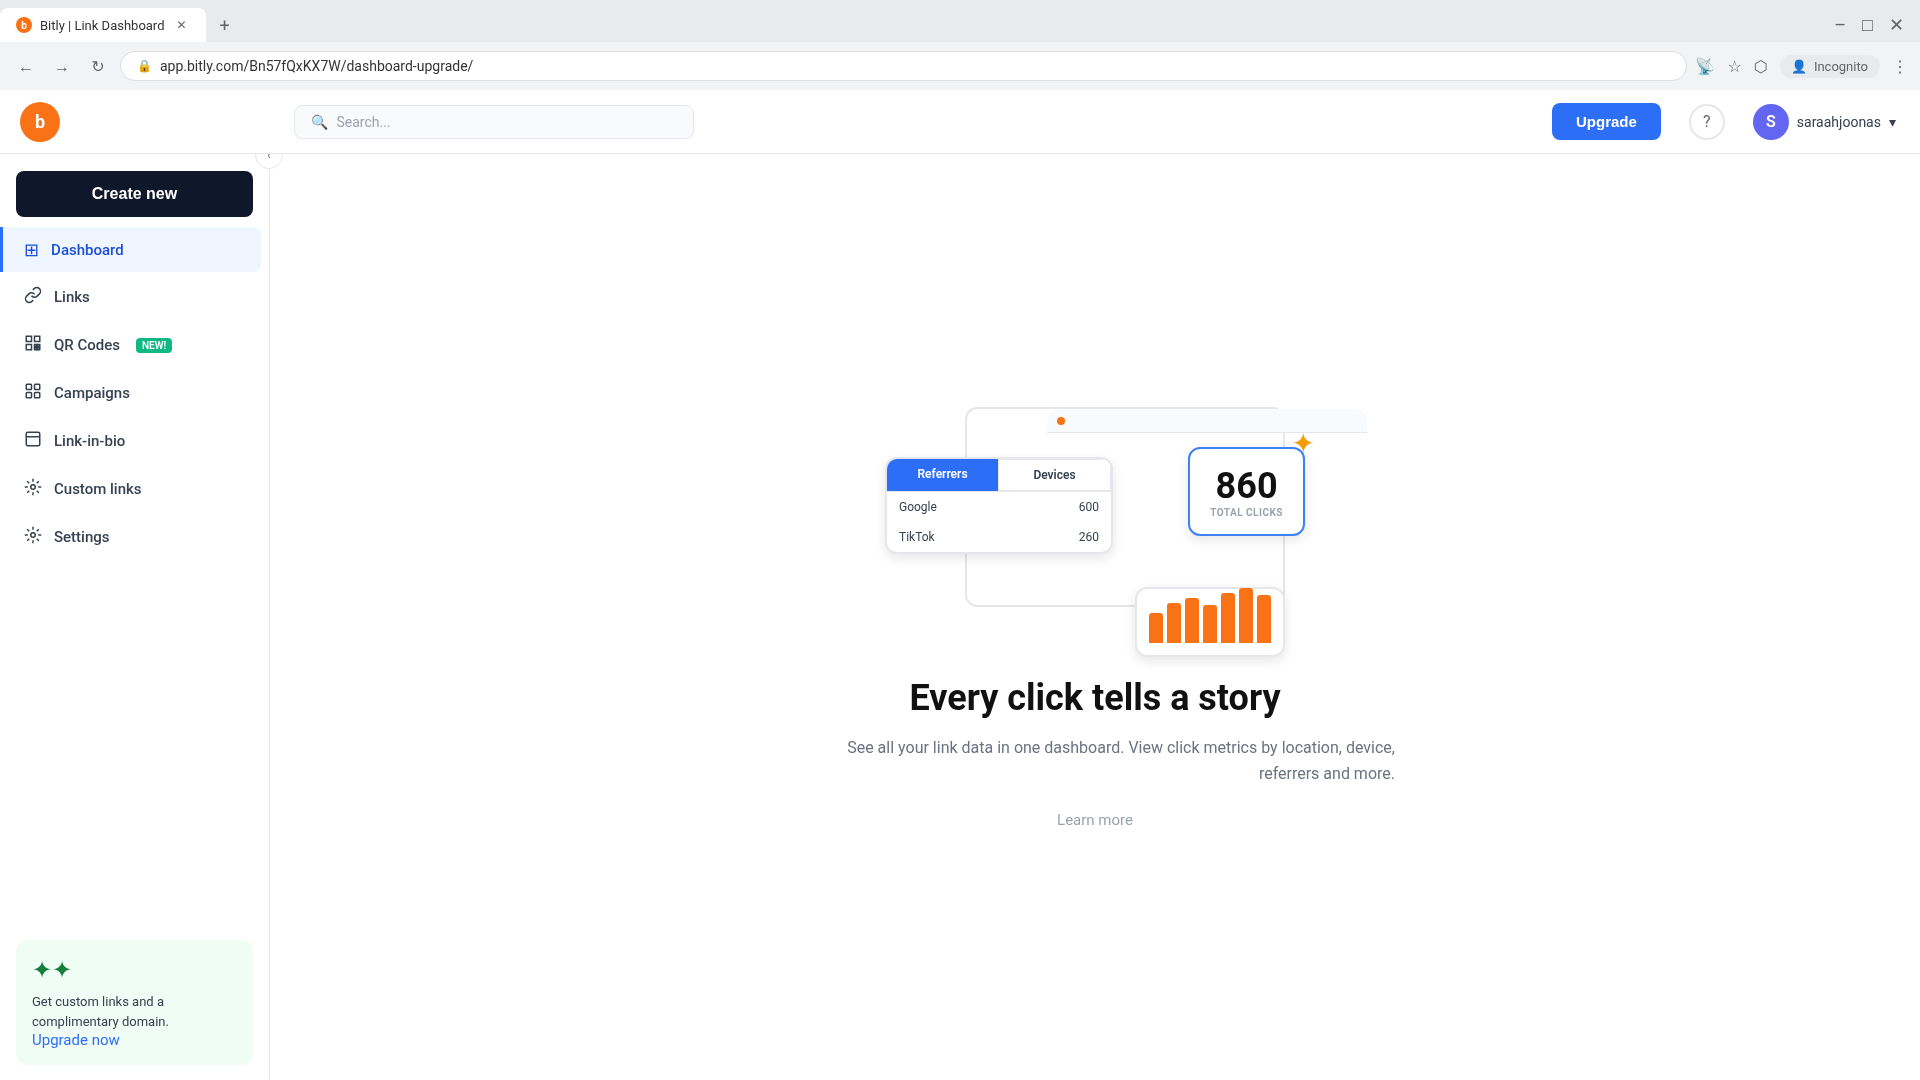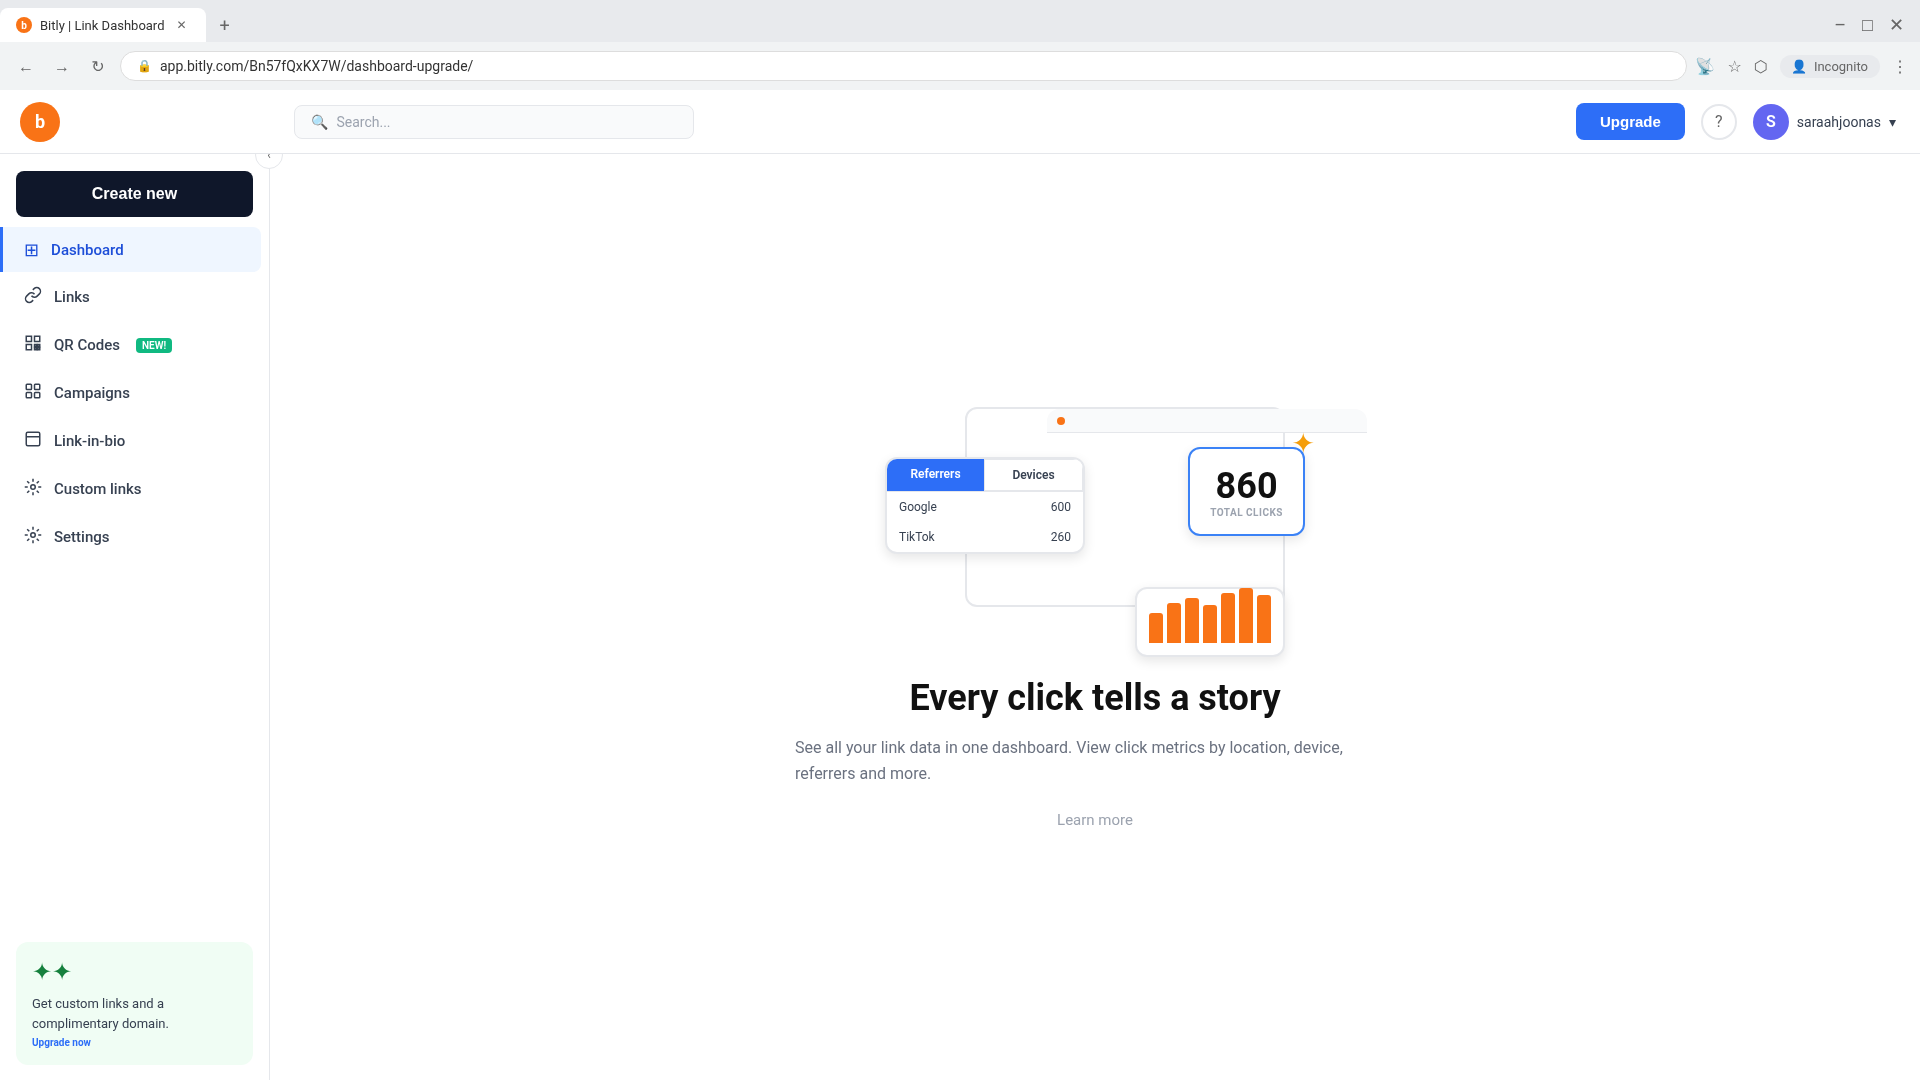--- a/index.html
+++ b/index.html
@@ -185,21 +185,21 @@
     }
     .upgrade-card {
       background: #f0fdf4;
       border-radius: 12px;
       padding: 16px;
       font-size: 14px;
       color: #15803d;
     }
     .upgrade-card .sparkle { font-size: 24px; margin-bottom: 8px; }
     .upgrade-card p { color: #374151; font-size: 13px; line-height: 1.5; }
-    .upgrade-card a { color: #2d6ef7; font-weight: 700; text-decoration: none; font-size: 10px; }
+    .upgrade-card a { color: #2d6ef7; font-weight: 400; text-decoration: none; font-size: 15px; }
 
     
     .main-header {
       position: fixed;
       top: 90px;
       left: 270px;
       right: 0;
       height: 64px;
       background: #fff;
       border-bottom: 1px solid #e5e7eb;
@@ -237,21 +237,21 @@
       border: 1px solid #e5e7eb;
       border-radius: 8px;
       padding: 8px 16px;
       width: 400px;
       font-size: 14px;
       color: #9ca3af;
     }
     .header-actions {
       display: flex;
       align-items: center;
-      gap: 16px;
+      gap: 28px;
     }
     .upgrade-btn {
       background: #2d6ef7;
       color: #fff;
       border: none;
       border-radius: 8px;
       padding: 10px 24px;
       font-size: 15px;
       font-weight: 600;
       cursor: pointer;
@@ -321,21 +321,21 @@
     .stats-card .label {
       font-size: 10px; color: #9ca3af; letter-spacing: 0.05em; font-weight: 700;
     }
 
     .referrers-card {
       position: absolute;
       top: 50px; left: 0;
       background: #fff;
       border: 2px solid #e5e7eb;
       border-radius: 12px;
-      width: 200px;
+      width: 228px;
       box-shadow: 0 4px 12px rgba(0,0,0,0.1);
       overflow: hidden;
     }
     .referrers-tabs {
       display: flex;
       border-bottom: 1px solid #e5e7eb;
     }
     .ref-tab {
       flex: 1; padding: 8px;
       text-align: center; font-size: 12px; font-weight: 600;
@@ -375,21 +375,21 @@
     .content-title {
       font-size: 36px;
       font-weight: 700;
       color: #111;
       text-align: right;
       margin-bottom: 16px;
     }
     .content-desc {
       font-size: 16px;
       color: #6b7280;
-      text-align: left;
+      text-align: right;
       line-height: 1.6;
       max-width: 600px;
       margin-bottom: 24px;
     }
     .view-plans-btn {
       background: #2d6ef7;
       color: #fff;
       border: none;
       border-radius: 8px;
       padding: 16px 60px;

